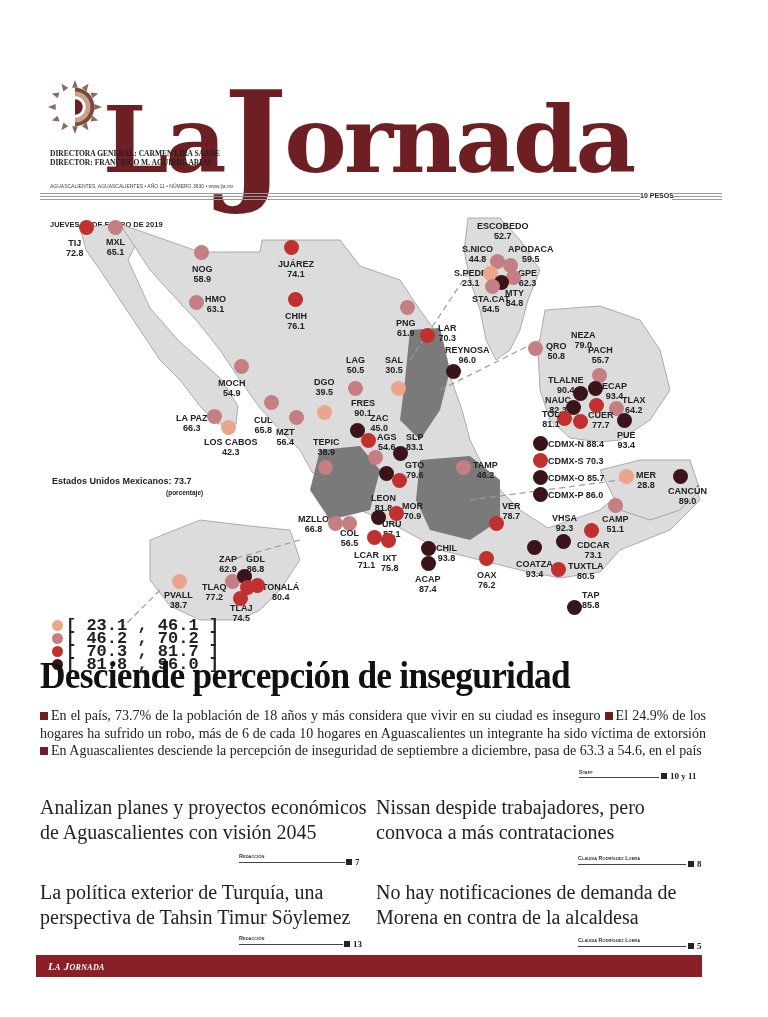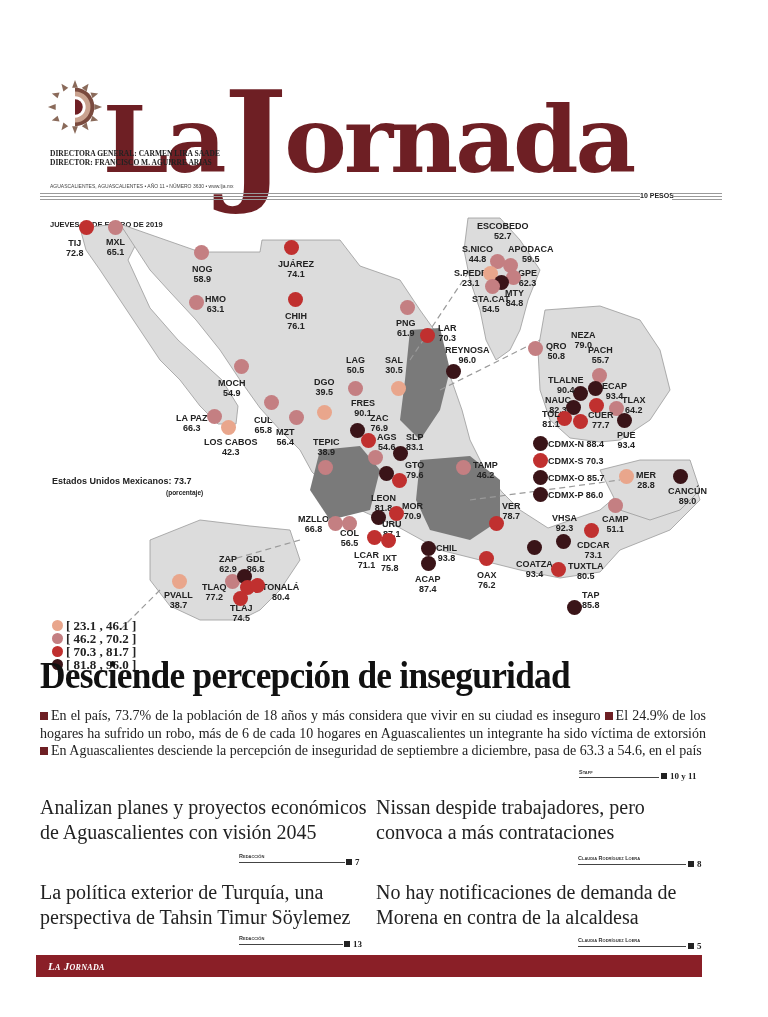--- a/index.html
+++ b/index.html
@@ -24,21 +24,21 @@
   
   .map { position: absolute; left: 0; top: 210px; width: 768px; height: 440px; }
   .map svg.shapes { position: absolute; left: 0; top: 0; width: 768px; height: 440px; }
   .city { position: absolute; font-family: "Liberation Sans", sans-serif; font-weight: bold; font-size: 9px; line-height: 10px; color: #222; text-align: center; white-space: nowrap; }
   .dot { position: absolute; width: 15px; height: 15px; border-radius: 50%; }
   .c1 { background: #e9a68c; }
   .c2 { background: #c47f82; }
   .c3 { background: #c0302f; }
   .c4 { background: #3a1418; }
 
-  .legend { position: absolute; left: 52px; top: 409px; font-family: Liberation Serif, serif; font-weight: bold; font-size: 13px; color: #222; }
+  .legend { position: absolute; left: 52px; top: 409px; font-family: Liberation Mono, monospace; font-weight: bold; font-size: 17px; color: #222; }
   .legend-row { display: flex; align-items: center; height: 13px; margin-bottom: 0px; }
   .legend-row .ldot { width: 11px; height: 11px; border-radius: 50%; margin-right: 3px; }
   .national { position: absolute; left: 52px; top: 476px; font-family: "Liberation Sans", sans-serif; font-weight: bold; font-size: 9px; color: #222; }
   .national-unit { position: absolute; left: 166px; top: 489px; font-family: "Liberation Sans", sans-serif; font-weight: bold; font-size: 6.5px; color: #222; }
 
   
   .headline { position: absolute; left: 40px; top: 653px; font-family: "Liberation Serif", serif; font-weight: bold; font-size: 38px; letter-spacing: -0.8px; color: #111; transform: scaleX(0.93); transform-origin: left; white-space: nowrap; }
   .lede { position: absolute; left: 40px; top: 707px; width: 666px; font-size: 14px; line-height: 17.5px; text-align: justify; color: #222; }
   .bullet { display: inline-block; width: 8px; height: 8px; background: #6e1f24; margin-right: 3px; }
   .byline { position: absolute; font-family: "Liberation Sans", sans-serif; font-size: 5.5px; font-weight: bold; font-variant: small-caps; color: #333; }
@@ -318,21 +318,21 @@
     </div>
 
   <div class="dot c4" style="left:350px;top:213px"></div>
   <div class="city" style="left:351px;top:188px">
       <div>FRES</div>
       <div>90.1</div>
     </div>
   <div class="dot c3" style="left:361px;top:223px"></div>
   <div class="city" style="left:370px;top:203px">
       <div>ZAC</div>
-      <div>76.9</div>
+      <div>45.0</div>
     </div>
   <div class="dot c2" style="left:368px;top:240px"></div>
   <div class="city" style="left:377px;top:222px">
       <div>AGS</div>
       <div>54.6</div>
     </div>
   <div class="dot c4" style="left:393px;top:236px"></div>
   <div class="city" style="left:406px;top:222px">
       <div>SLP</div>
       <div>83.1</div>

